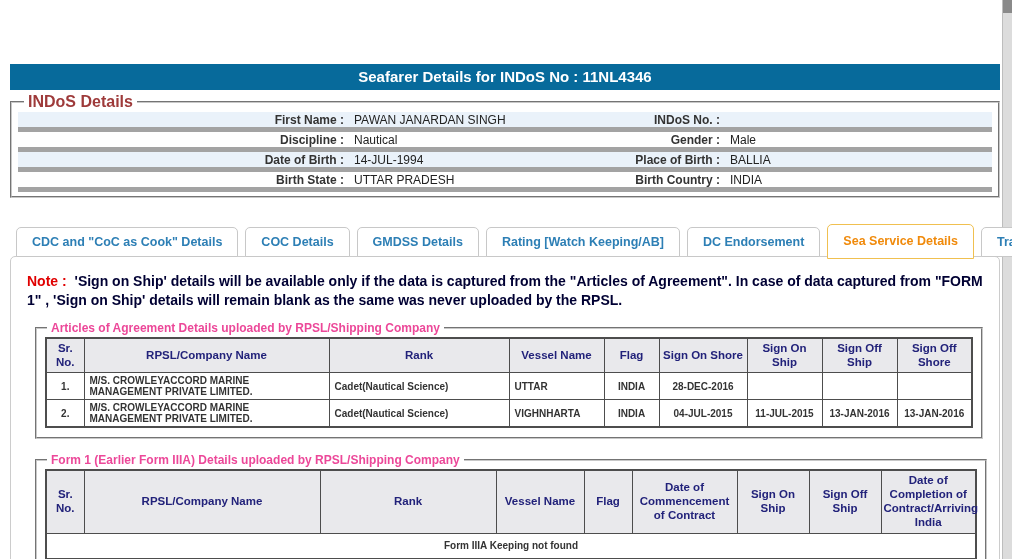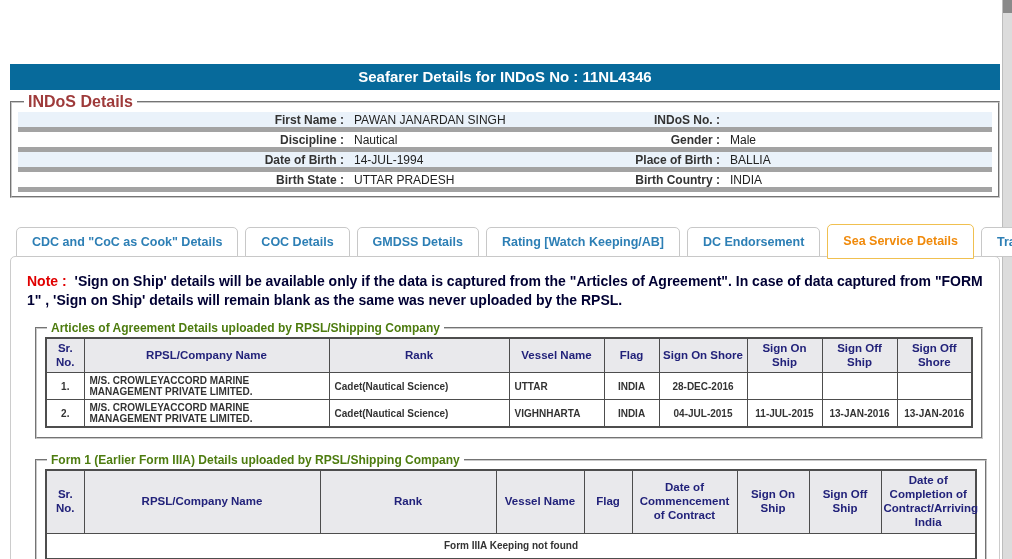--- a/index.html
+++ b/index.html
@@ -26,21 +26,21 @@
     white-space: nowrap; cursor: pointer; }
   .tab.active { border-color: #f0c050; color: #f08a0b; padding-top: 9px; padding-bottom: 10px; margin-bottom: -2px; }
 
   .panel { position: relative; z-index: 1; margin-top: -1px; border: 1px solid #cccccc;
     border-radius: 5px; background: #fff; min-height: 297px; }
 
   .note { padding: 15px 14px 0 16px; font-size: 14px; font-weight: bold; line-height: 1.35; color: #000033; }
   .note .note-prefix { color: #e00000; padding-right: 4px; }
 
   fieldset.tbl-fs { margin: 11px 28px 0 24px; border: 2px groove #c8c8c8; padding: 2px 8px 9px 8px; }
-  fieldset.tbl-fs legend { color: #4d7c0f; font-weight: bold; font-size: 12px; margin-left: 2px; padding: 0 4px; }
+  fieldset.tbl-fs legend { color: #ec4899; font-weight: bold; font-size: 12px; margin-left: 2px; padding: 0 4px; }
   fieldset.form1 { margin-top: 14px; }
 
   table.grid { width: 100%; border-collapse: collapse; border: 2px solid #4d4d4d; table-layout: fixed; }
   table.grid th, table.grid td { border: 1px solid #4d4d4d; }
   table.grid th { background: #e9e9ec; color: #22227a; font-size: 11.5px; font-weight: bold;
     text-align: center; padding: 3px 2px; line-height: 1.2; }
   table.grid td { font-size: 10px; font-weight: bold; color: #333; padding: 2px 5px; height: 26px; }
   td.c { text-align: center; }
   td.l { text-align: left; }
   td.rank { font-weight: normal; font-size: 10.5px; }

